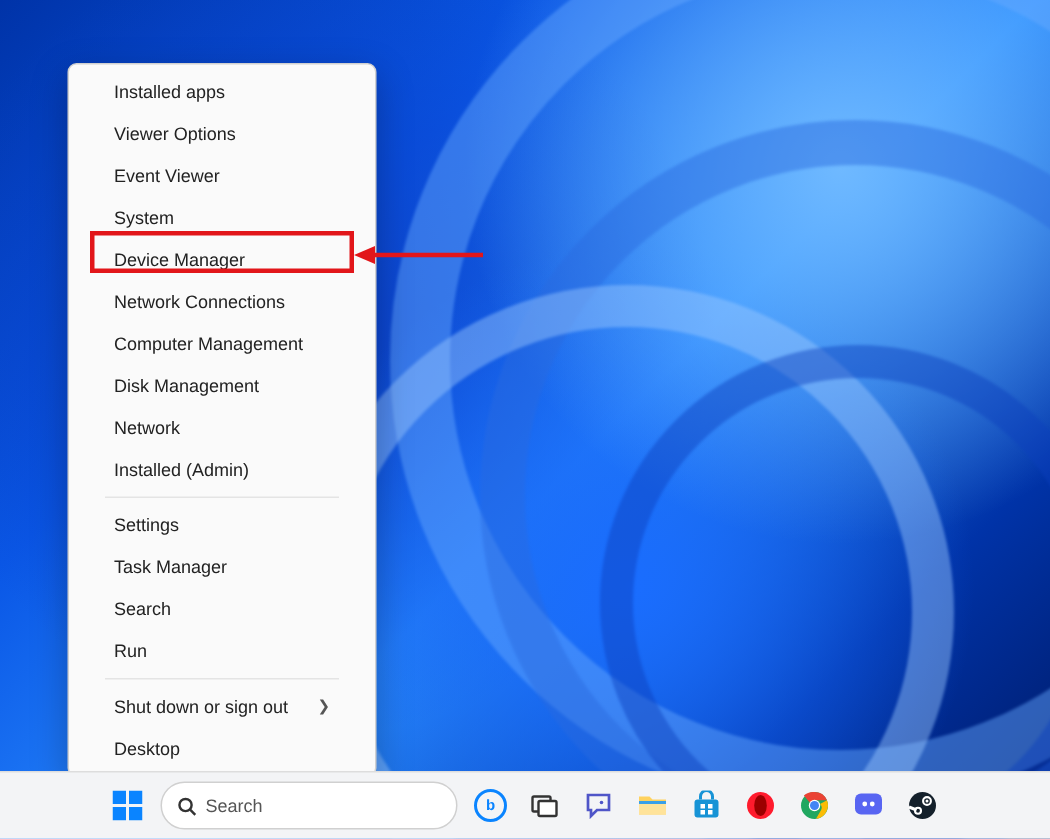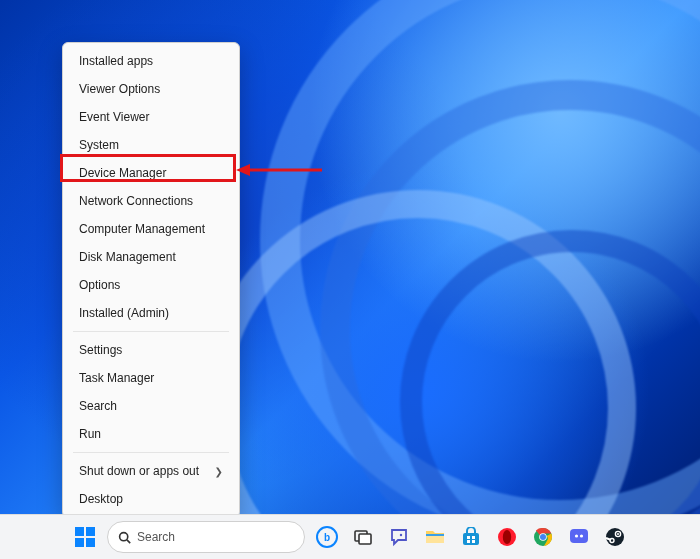--- a/index.html
+++ b/index.html
@@ -12,24 +12,24 @@
       radial-gradient(circle at 30% 40%,#0a3fc9 0%,rgba(10,63,201,0) 45%),
       linear-gradient(135deg,#0033a8 0%,#0a57e6 30%,#2a8dff 55%,#0033a8 80%,#001a66 100%);
   }
   .swirl{position:absolute;border-radius:50%;filter:blur(1px);opacity:.45;}
   .s1{width:520px;height:520px;border:40px solid #68aaff;left:260px;top:-60px;}
   .s2{width:440px;height:440px;border:30px solid #2a6adf;left:320px;top:80px;}
   .s3{width:380px;height:380px;border:28px solid #9cc9ff;left:200px;top:190px;}
   .s4{width:300px;height:300px;border:22px solid #0c3fbd;left:400px;top:230px;}
   
   .menu{
-    position:absolute;left:62px;top:42px;width:172px;
+    position:absolute;left:45px;top:42px;width:172px;
     background:#fafafa;border:1px solid #d0d0d0;border-radius:6px;
     box-shadow:0 8px 24px rgba(0,0,0,.25);
-    font-size:12px;color:#222;padding:4px 2px;
+    font-size:12px;color:#222;padding:4px 16px;
   }
   .menu .item{
     padding:7px 14px;white-space:nowrap;
     display:flex;align-items:center;justify-content:space-between;
   }
   .menu .sep{height:1px;background:#e4e4e4;margin:4px 8px;}
   .menu .chev{font-size:10px;color:#555;}
   .hl{
     position:absolute;border:3px solid #e2161a;pointer-events:none;
     box-sizing:border-box;
@@ -87,41 +87,41 @@
     <div class="item">
       <span>Network Connections</span>
     </div>
     <div class="item">
       <span>Computer Management</span>
     </div>
     <div class="item">
       <span>Disk Management</span>
     </div>
     <div class="item">
-      <span>Options</span>
+      <span>Network</span>
     </div>
     <div class="item">
       <span>Installed (Admin)</span>
     </div>
     <div class="sep"></div>
     <div class="item">
       <span>Settings</span>
     </div>
     <div class="item">
       <span>Task Manager</span>
     </div>
     <div class="item">
       <span>Search</span>
     </div>
     <div class="item">
       <span>Run</span>
     </div>
     <div class="sep"></div>
     <div class="item">
-      <span>Shut down or apps out</span>
+      <span>Shut down or sign out</span>
       <span class="chev">❯</span>
     </div>
     <div class="item">
       <span>Desktop</span>
     </div>
   </div>
 
 <div class="hl hl-item"></div>
 <svg class="arrow" viewBox="0 0 86 12">
   <line x1="86" y1="6" x2="12" y2="6" stroke="#e2161a" stroke-width="3"></line>

